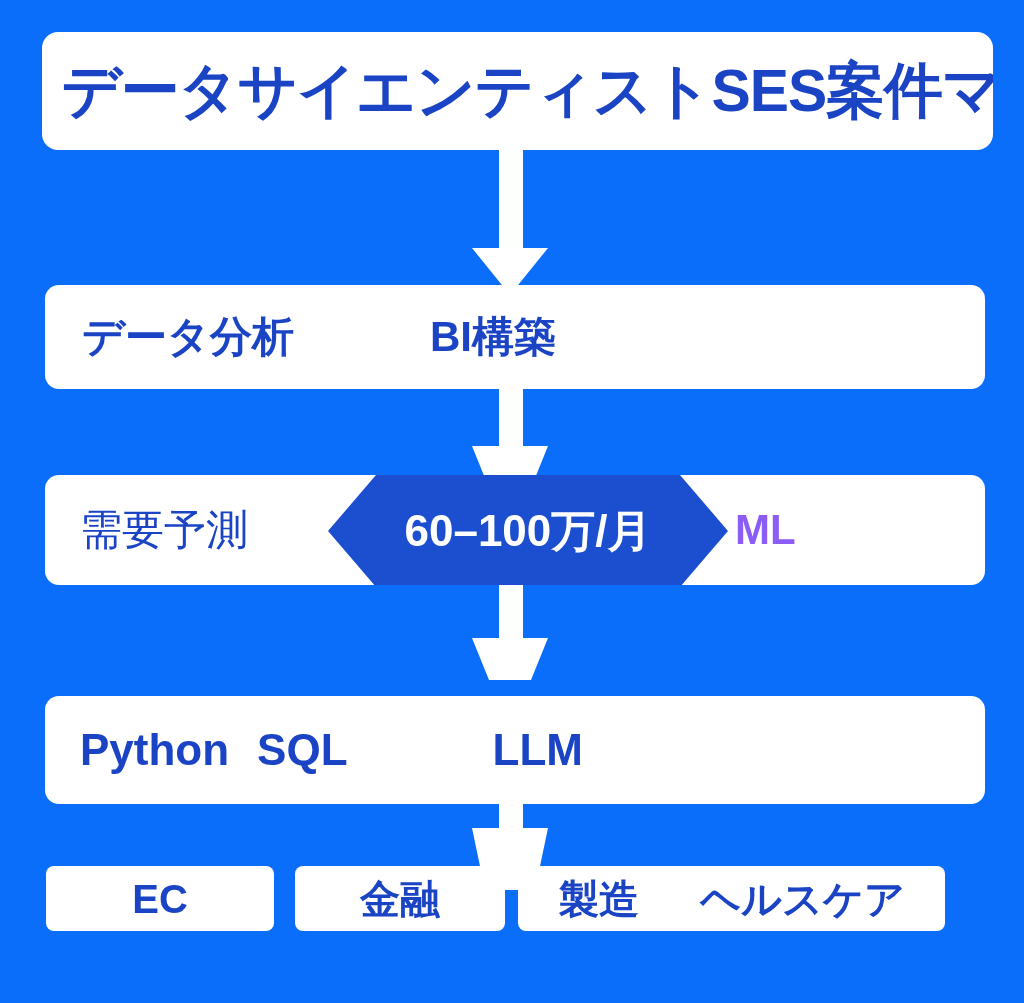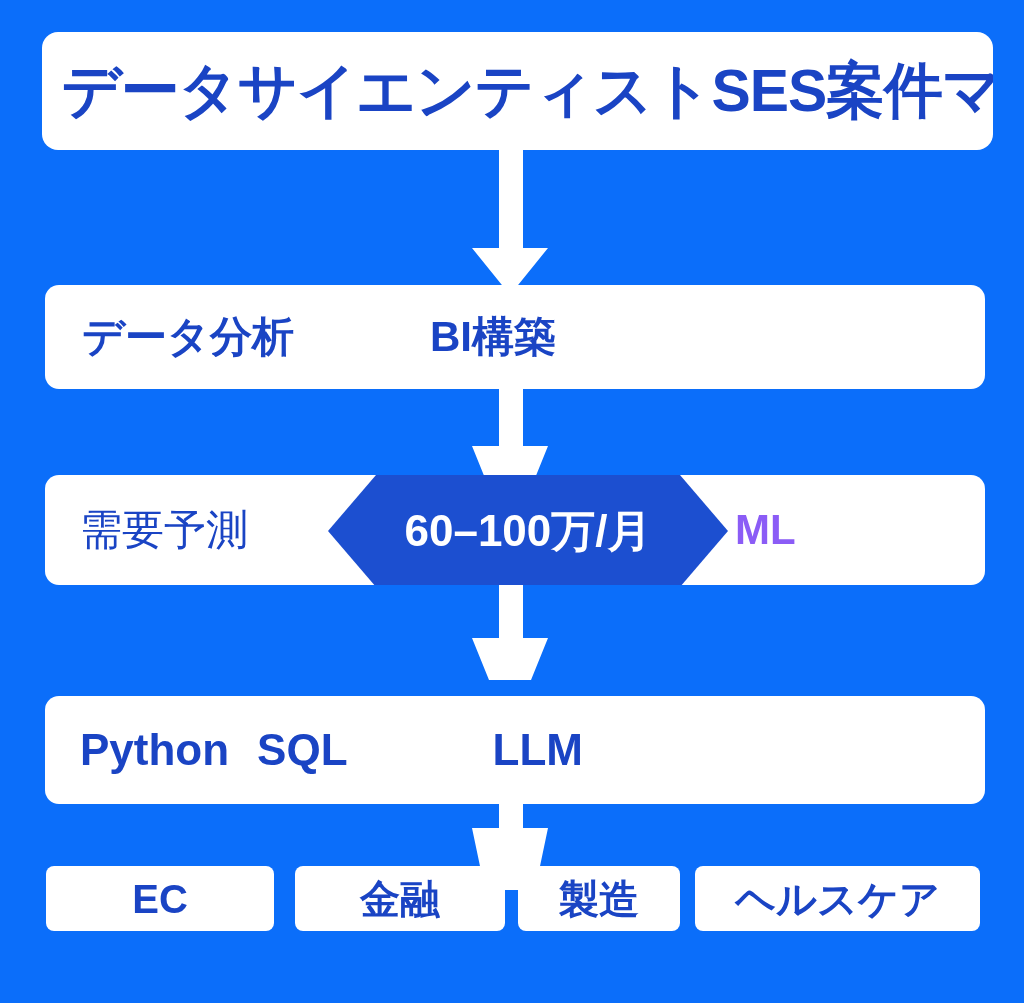--- a/index.html
+++ b/index.html
@@ -176,21 +176,21 @@
   .ind-label {
     color: #1a44c4;
     font-weight: 700;
     font-size: 40px;
     line-height: 1;
     white-space: nowrap;
   }
   .ind-0 { left: 46px;  width: 228px; }
   .ind-1 { left: 295px; width: 210px; }
   .ind-2 { left: 518px; width: 162px; }
-  .ind-3 { left: 695px; width: 285px; }
+  .ind-3 { left: 660px; width: 285px; }
 
   
   .arrow {
     position: absolute;
     z-index: 2;
   }
   .arrow svg { display: block; }
 </style>
 </head>
 <body>

